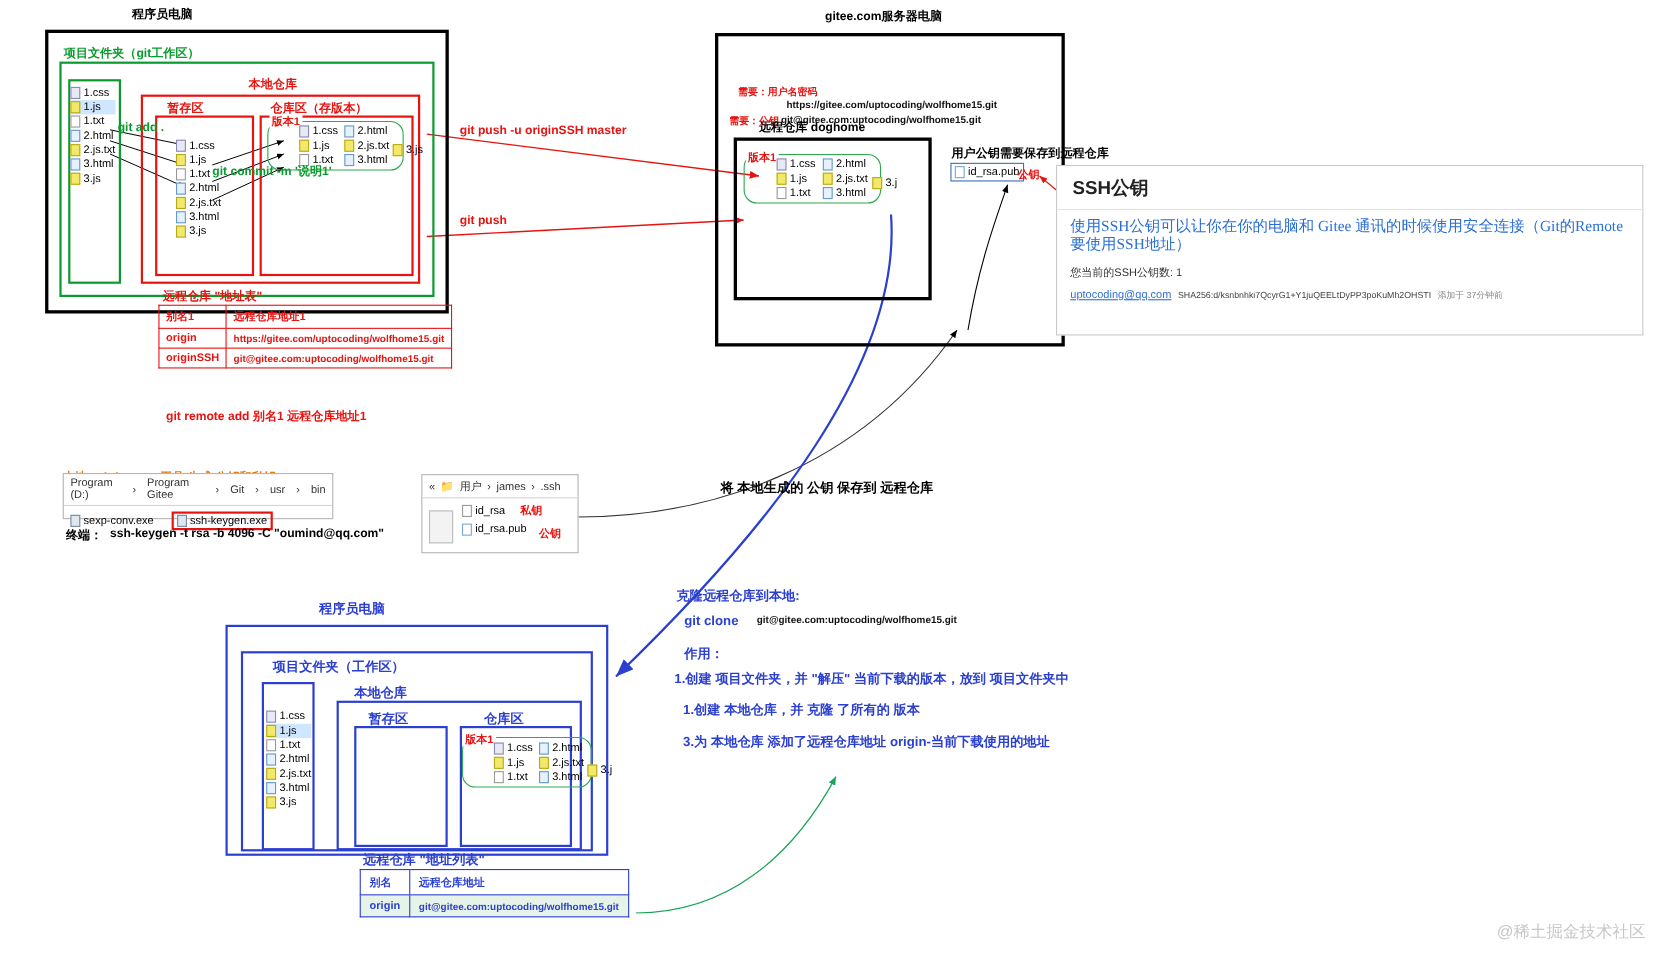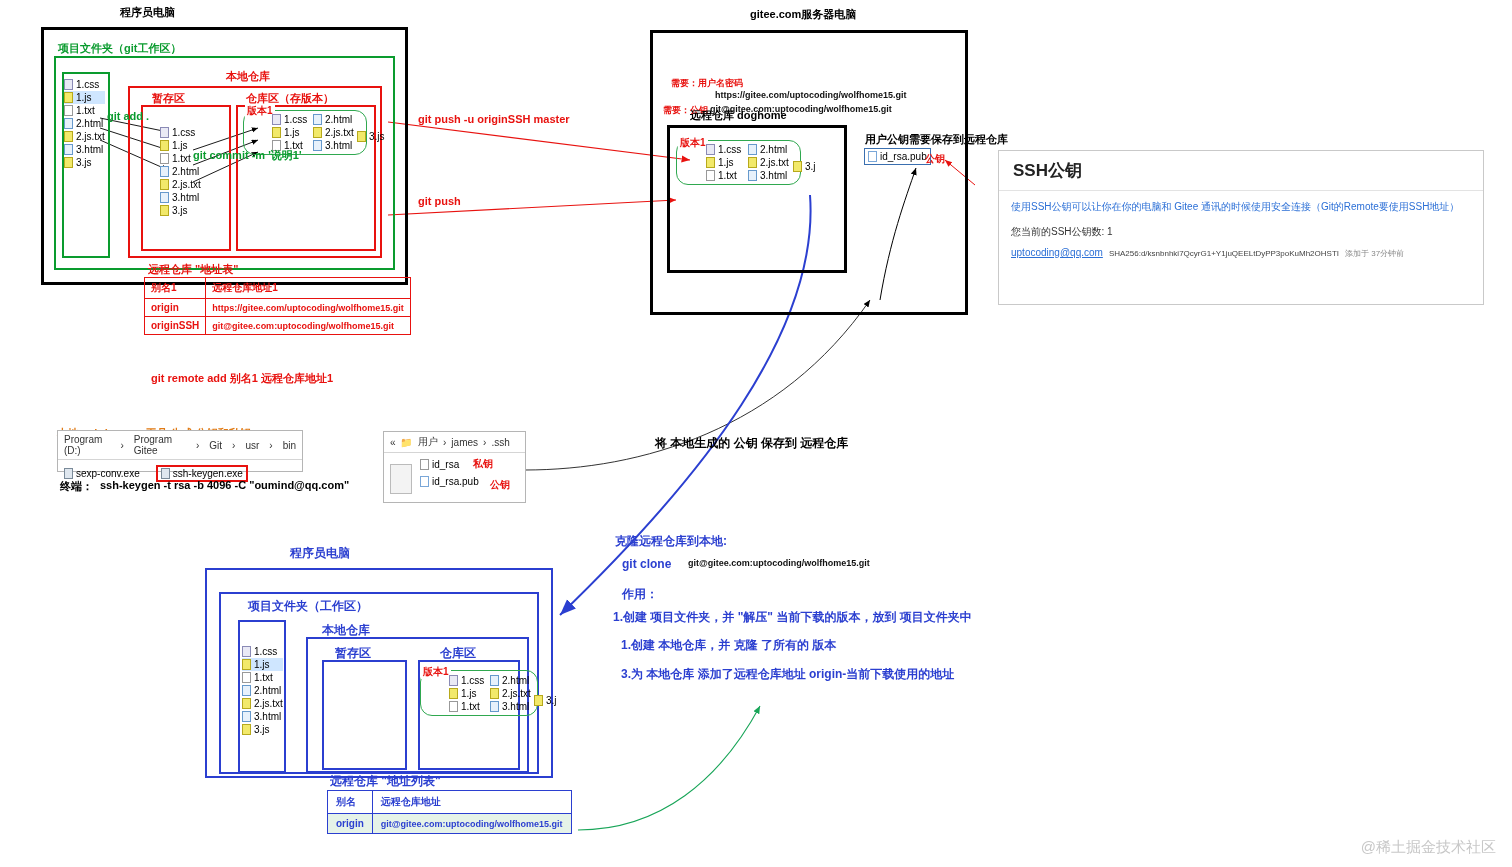--- a/index.html
+++ b/index.html
@@ -288,25 +288,25 @@
 
 <div class="lbl abs" style="left:865px; top:132px; font-size:11px;">用户公钥需要保存到远程仓库</div>
 <div class="abs" style="left:864px; top:148px; border:1px solid #3a6fb0; padding:1px 3px;">
   <div class="fitem">
       <span class="fico pub"></span>
       <span>id_rsa.pub</span>
     </div>
 </div>
 <div class="abs red ttl" style="left:925px; top:152px; font-size:10px;">公钥</div>
 
-<div class="panel abs" style="left:998px; top:150px; width:486px; height:155px;">
+<div class="panel abs" style="left:960px; top:150px; width:534px; height:155px;">
   <div class="panel-hd">SSH公钥</div>
   <div style="display:flex; height:112px;">
     <div style="flex:1; padding:8px 12px;">
-      <div style="color:#2b6fd6; font-size:10px; line-height:16px;">使用SSH公钥可以让你在你的电脑和 Gitee 通讯的时候使用安全连接（Git的Remote要使用SSH地址）</div>
+      <div style="color:#2b6fd6; font-size:14px; line-height:16px;font-family:Liberation Serif, serif;">使用SSH公钥可以让你在你的电脑和 Gitee 通讯的时候使用安全连接（Git的Remote要使用SSH地址）</div>
       <div style="margin-top:10px; font-size:10px; color:#333;">您当前的SSH公钥数: 1</div>
       <div style="margin-top:8px; display:flex; align-items:baseline; gap:6px;">
         <span style="color:#2b6fd6; font-size:10px; text-decoration:underline;text-align:center;">uptocoding@qq.com</span>
         <span style="font-size:8px; color:#444;">SHA256:d/ksnbnhki7QcyrG1+Y1juQEELtDyPP3poKuMh2OHSTI</span>
         <span style="font-size:8px; color:#888;">添加于 37分钟前</span>
       </div>
     </div>
   </div>
 </div>
 

